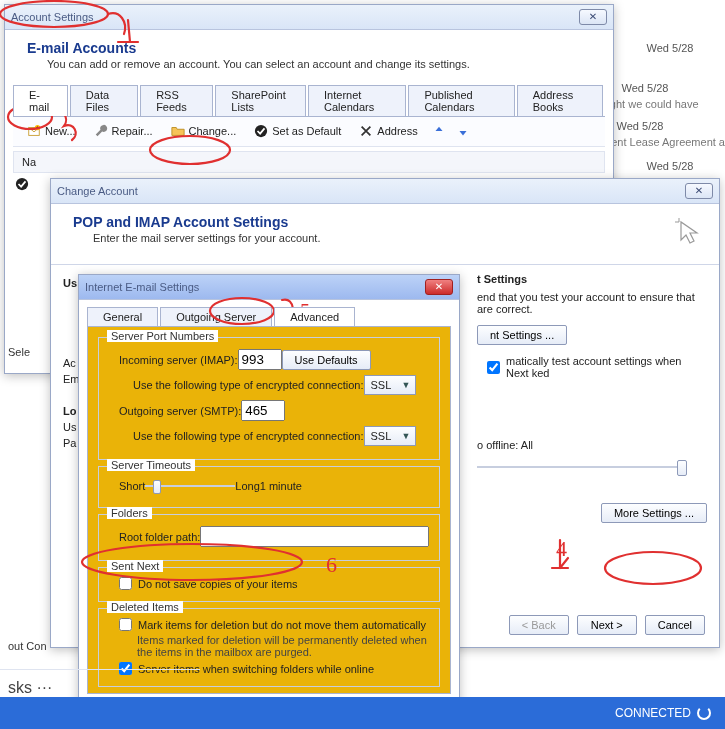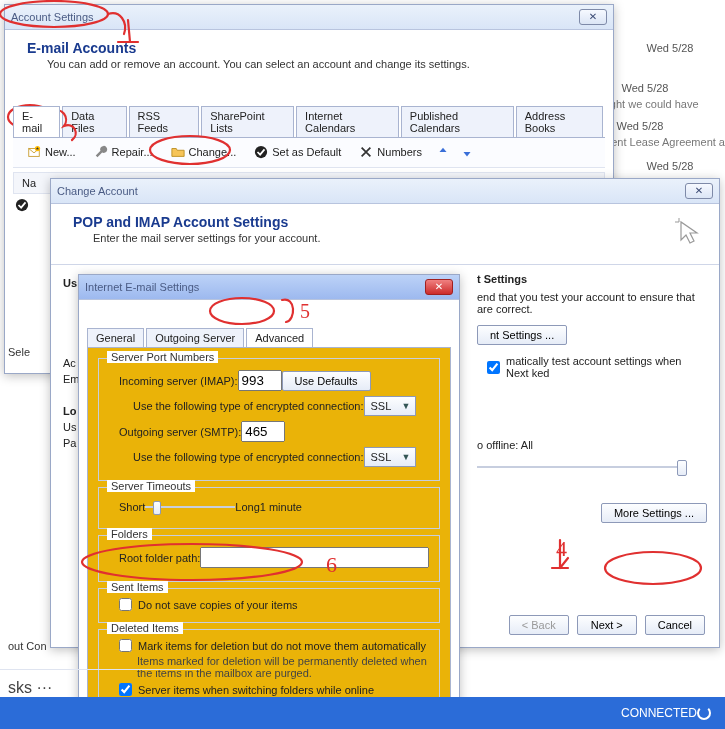--- a/index.html
+++ b/index.html
@@ -46,22 +46,22 @@
     font-size: 14px;
     padding: 10px 17px 2px 22px;
   }
   .section-sub {
     padding: 0 14px 8px 42px;
     color: #333;
   }
   .tabbar { display:flex; border-bottom:1px solid #a9b4d0; margin:6px 8px 0; position:relative; top:1px;}
   .tab {
     border:1px solid #a9b4d0; border-bottom:none;
-    padding:3px 8px; margin-right:2px;
-    background:#eef2fb; font-size:11px;margin-top:21px;
+    padding:3px 15px; margin-right:2px;
+    background:#eef2fb; font-size:11px;
   }
   .tab.sel { background:#fff; position:relative; z-index:2;}
   .toolbar {
     display:flex; align-items:center; gap:10px;
     padding:6px 10px; border-bottom:1px solid #dfe4f0;
     margin:0 8px;
     background:#fbfcff;
   }
   .tbtn { display:flex; align-items:center; gap:4px; padding:2px 4px; }
   .ico { width:14px; height:14px; display:inline-block; }
@@ -89,21 +89,21 @@
   .listhdr {
     background:#f4f6fb; border:1px solid #dfe4f0; margin:4px 8px 0; padding:4px 8px;
   }
   .bg-mail {
     position:absolute; right:0; top:38px; width:110px; font-size:11px; color:#555;
   }
   .bg-mail .d { color:#555; text-align:center; padding:4px 0;}
   .statusbar {
     position:absolute; left:0; right:0; bottom:0; height:24px;
     background:#2b6cd8; color:#fff; display:flex; align-items:center; justify-content:flex-end;
-    padding:16px 14px; font-size:12px; gap:0;
+    padding:16px 14px; font-size:12px; gap:6px;
   }
   .tasks-band {
     position:absolute; left:0; bottom:24px; width:200px; height:36px;
     border-top:1px solid #dfe4f0; display:flex; align-items:center; gap:10px; padding:0 8px;
     color:#444; font-size:16px;
   }
   .annot { position:absolute; pointer-events:none; }
 </style>
 </head>
 <body>
@@ -177,21 +177,21 @@
           </svg>
       </span>
       <span>Set as Default</span>
     </div>
     <div class="tbtn">
       <span class="ico">
         <svg viewBox="0 0 16 16">
             <path d="M3 3l10 10M13 3L3 13" stroke="#333" stroke-width="2"></path>
           </svg>
       </span>
-      <span>Numbers</span>
+      <span>Address</span>
     </div>
     <span class="ico" style="color:#3a6fd8;">
       <svg viewBox="0 0 16 16">
           <path d="M8 3l4 5H4z" fill="#3a6fd8"></path>
         </svg>
     </span>
     <span class="ico" style="color:#3a6fd8;">
       <svg viewBox="0 0 16 16">
           <path d="M8 13l4-5H4z" fill="#3a6fd8"></path>
         </svg>
@@ -327,21 +327,21 @@
 
     <div class="fieldset">
       <span class="legend">Folders</span>
       <div class="row">
         <span class="lbl">Root folder path:</span>
         <input class="inp" style="flex: 1 1 0%; min-width: 180px;" value="">
       </div>
     </div>
 
     <div class="fieldset">
-      <span class="legend">Sent Items</span>
+      <span class="legend">Sent Next</span>
       <div class="chk">
           <input type="checkbox" style="">
           <span>Do not save copies of your items</span>
         </div>
     </div>
 
     <div class="fieldset">
       <span class="legend">Deleted Items</span>
       <div class="chk">
           <input type="checkbox" style="">

